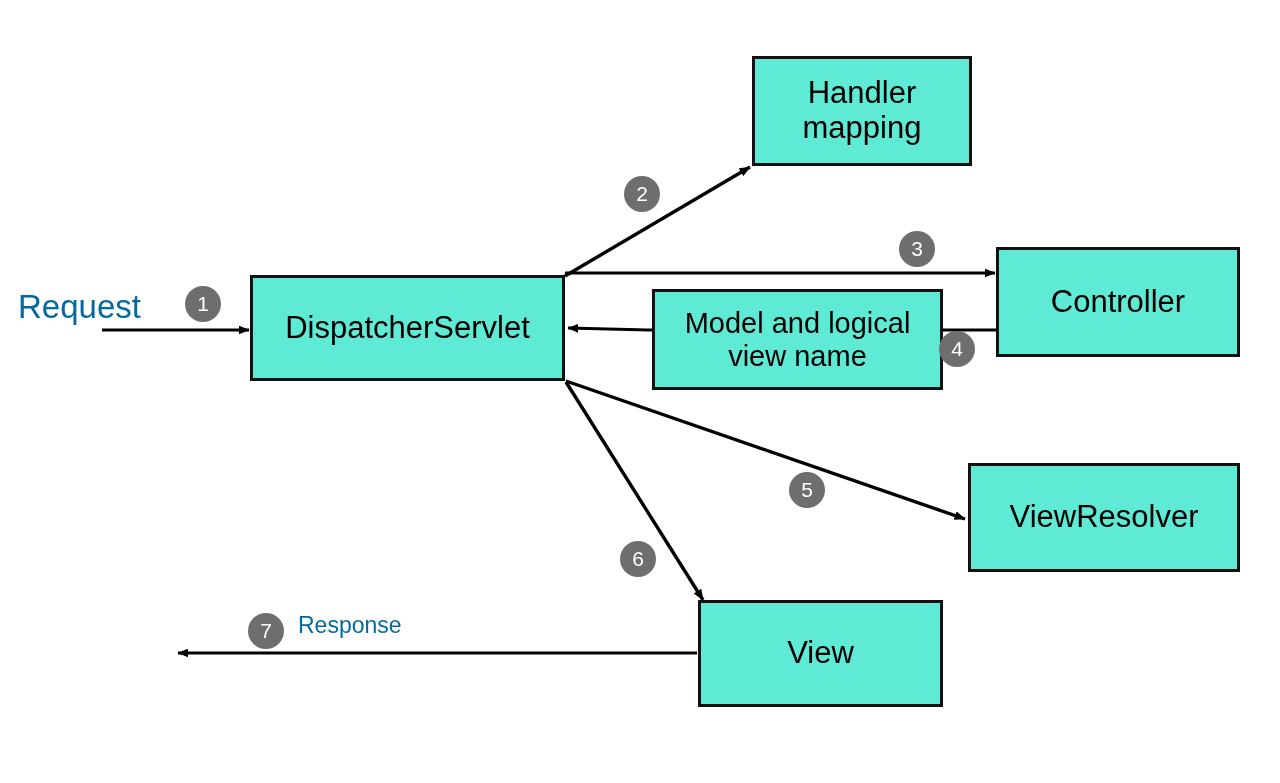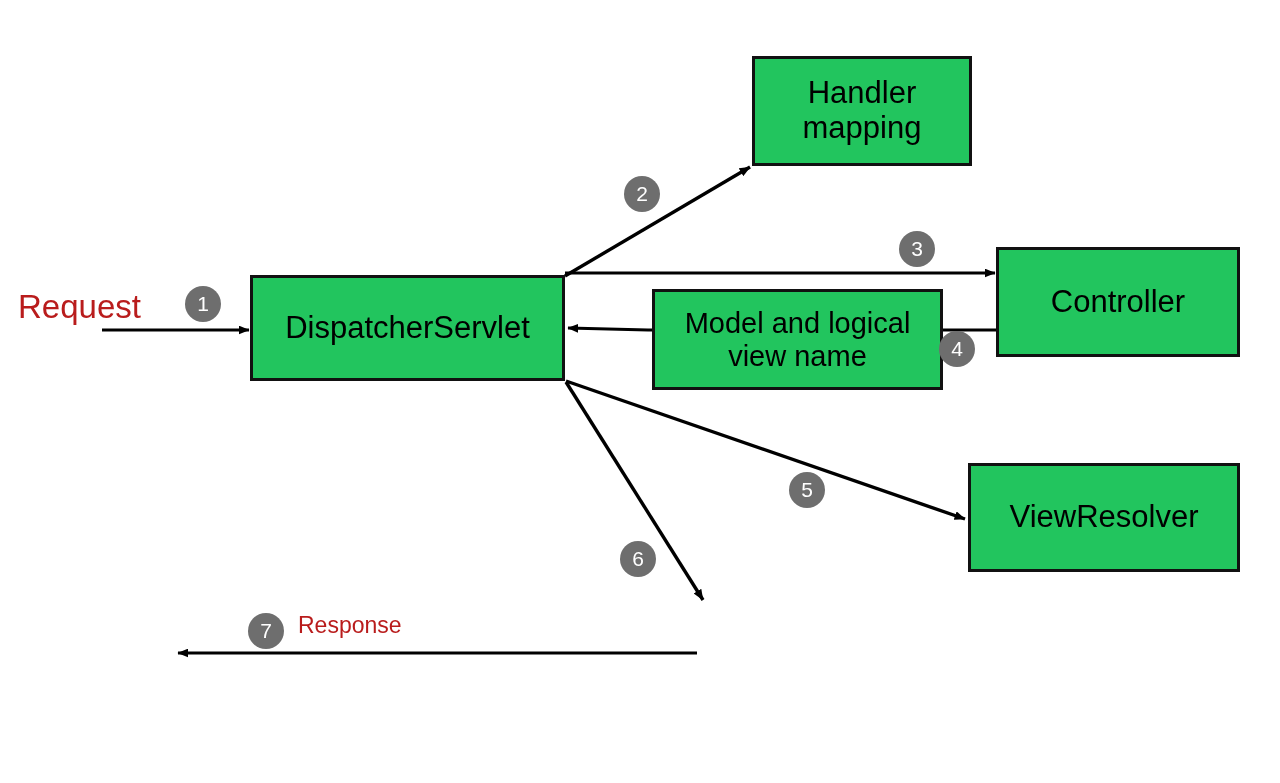--- a/index.html
+++ b/index.html
@@ -22,40 +22,40 @@
     position: absolute;
     left: 0;
     top: 0;
     width: 1280px;
     height: 783px;
   }
   
   .node-box {
     position: absolute;
     box-sizing: border-box;
-    background: #22c55e;
+    background: #5eead4;
     border: 3px solid #111111;
     display: flex;
     align-items: center;
     justify-content: center;
     text-align: center;
     color: #000000;
     font-family: "Liberation Sans", sans-serif;
     line-height: 1.12;
     z-index: 3;
   }
   .node-label {
     display: block;
     padding: 0 6px;
     white-space: pre-line;
   }
   
   .caption {
     position: absolute;
-    color: #b91c1c;
+    color: #0369a1;
     font-family: "Liberation Sans", sans-serif;
     white-space: nowrap;
     z-index: 4;
   }
   
   .step-badge {
     position: absolute;
     width: 36px;
     height: 36px;
     border-radius: 50%;
@@ -115,20 +115,23 @@
 
   <div class="node-box" style="left:652px; top:289px; width:291px; height:101px; font-size:29px;">
     <span class="node-label">Model and logical
 view name</span>
   </div>
 
   <div class="node-box" style="left:968px; top:463px; width:272px; height:109px; font-size:31px;text-align:right;">
     <span class="node-label">ViewResolver</span>
   </div>
 
+  <div class="node-box" style="left:698px; top:600px; width:245px; height:107px; font-size:31px;">
+    <span class="node-label">View</span>
+  </div>
 
   <div class="caption" style="left:18px; top:288px; font-size:33px;">Request</div>
 
   <div class="caption" style="left:298px; top:612px; font-size:23px;">Response</div>
 
   <div class="step-badge" style="left:185px; top:286px;">
     <span>1</span>
   </div>
   <div class="step-badge" style="left:624px; top:176px;">
     <span>2</span>

